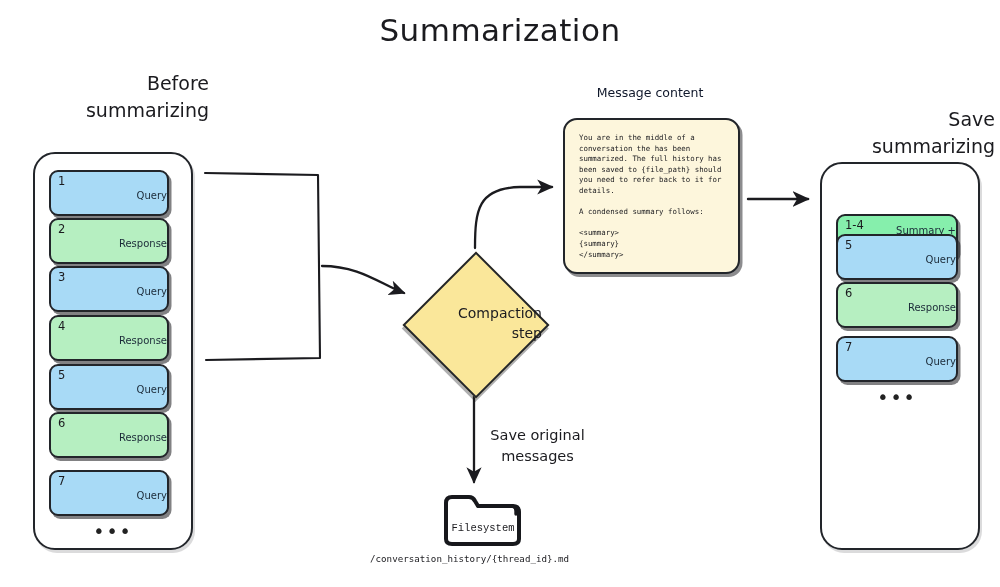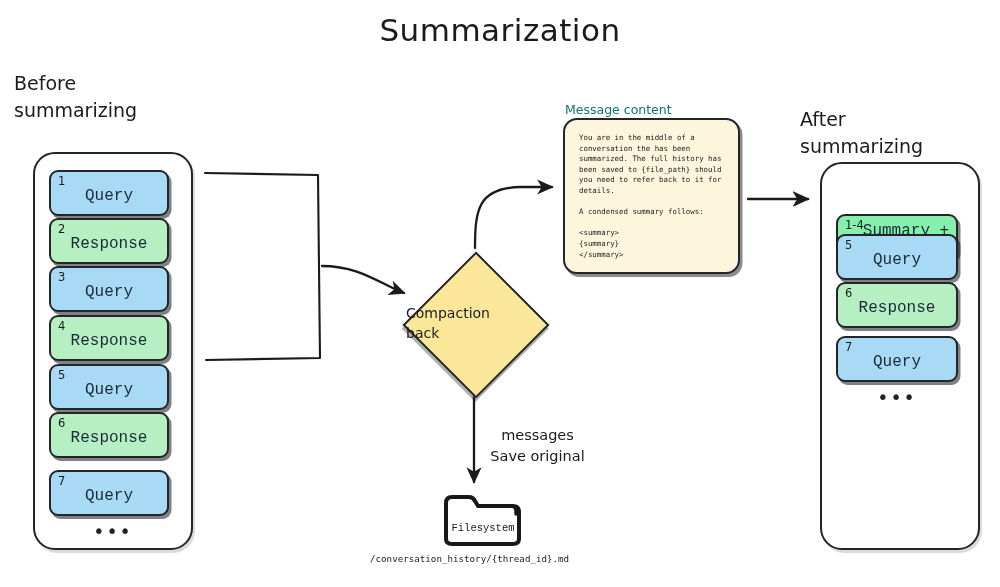--- a/index.html
+++ b/index.html
@@ -27,21 +27,21 @@
   #diagram-title {
     left: 0; top: 12px; width: 1000px;
     text-align: center;
     font-size: 31px;
     letter-spacing: 0.5px;
     color: #1b1b1f;
   }
 
   
   .col-heading {
-    text-align: left;
+    text-align: right;
     font-size: 19px;
     line-height: 27px;
     color: #1b1b1f;
   }
   #before-heading { left: 14px; top: 70px; width: 195px; }
   #after-heading  { left: 800px; top: 106px; width: 195px; }
 
   
   .stack-container {
     border: 2.2px solid #22252a;
@@ -63,48 +63,47 @@
   .msg .num {
     position: absolute;
     left: 7px; top: 2px;
     font-size: 11.5px;
     color: #1b1b1f;
     line-height: 14px;
   }
   .msg .label {
     position: absolute;
     left: 0; right: 0;
-    text-align: center;
-    font-size: 16px;
+    text-align: right;
+    font-size: 10px;
     color: #1b2a38;
     line-height: 16px;
-    font-family: Liberation Mono, monospace;
   }
   .msg.one-line .label { top: 50%; transform: translateY(-50%); margin-top: 3px; }
   .msg.two-line .label { top: 50%; transform: translateY(-50%); margin-top: 3px; line-height: 18px; }
 
   .q  { background: #a8daf6; }
   .r  { background: #b6efc1; }
   .sm { background: #86efac; margin-top: 34px; }
 
   .dots {
     position: absolute;
     text-align: center;
     font-size: 19px;
     letter-spacing: 2px;
     color: #222;
     line-height: 10px;
   }
 
   
   #message-content-label {
-    left: 565px; top: 102px; width: 170px;
-    text-align: left;
+    left: 565px; top: 85px; width: 170px;
+    text-align: center;
     font-size: 12.5px;
-    color: #0f766e;
+    color: #0f172a;
   }
   #message-content-card {
     left: 563px; top: 118px; width: 177px; height: 156px;
     background: #fdf6dc;
     border: 2.2px solid #22252a;
     border-radius: 14px;
     box-shadow: 2.5px 3px 0 rgba(25,25,30,0.5);
     box-sizing: border-box;
     padding: 13px 12px 8px 14px;
     font-family: "DejaVu Sans Mono", monospace;
@@ -126,21 +125,21 @@
     background: #fae79a;
     border: 2.2px solid #22252a;
     transform: rotate(45deg);
     box-shadow: 2px 3px 0 rgba(25,25,30,0.35);
   }
   #compaction-diamond .text {
     position: absolute;
     left: 0; top: 50%;
     width: 136px;
     transform: translateY(-50%);
-    text-align: left;
+    text-align: right;
     font-size: 14px;
     line-height: 20px;
     color: #1b1b1f;
   }
 
   
   #save-label {
     left: 470px; top: 425px; width: 135px;
     text-align: center;
     font-size: 14.5px;
@@ -261,36 +260,36 @@
 A condensed summary follows:
 
 &lt;summary&gt;
 {summary}
 &lt;/summary&gt;</div>
 
 <div class="abs" id="compaction-diamond">
   <div class="shape"></div>
   <div class="text">
     <div>Compaction</div>
-    <div>back</div>
+    <div>step</div>
   </div>
 </div>
 
 <div class="abs" id="save-label">
+  <div>Save original</div>
   <div>messages</div>
-  <div>Save original</div>
 </div>
 
 <div class="abs" id="filesystem-node">
   <div class="fs-label">Filesystem</div>
 </div>
 <div class="abs" id="filesystem-path">/conversation_history/{thread_id}.md</div>
 
 <div class="abs col-heading" id="after-heading">
-  <div>After</div>
+  <div>Save</div>
   <div>summarizing</div>
 </div>
 
 <div class="abs stack-container" id="after-stack">
 
   <div class="msg sm two-line" style="left:14px; top:16px; width:122px; height:46px;">
     <span class="num">1-4</span>
     <span class="label" style="white-space:pre-line; left:18px; right:0;">Summary +
 pointer</span>
   </div>

